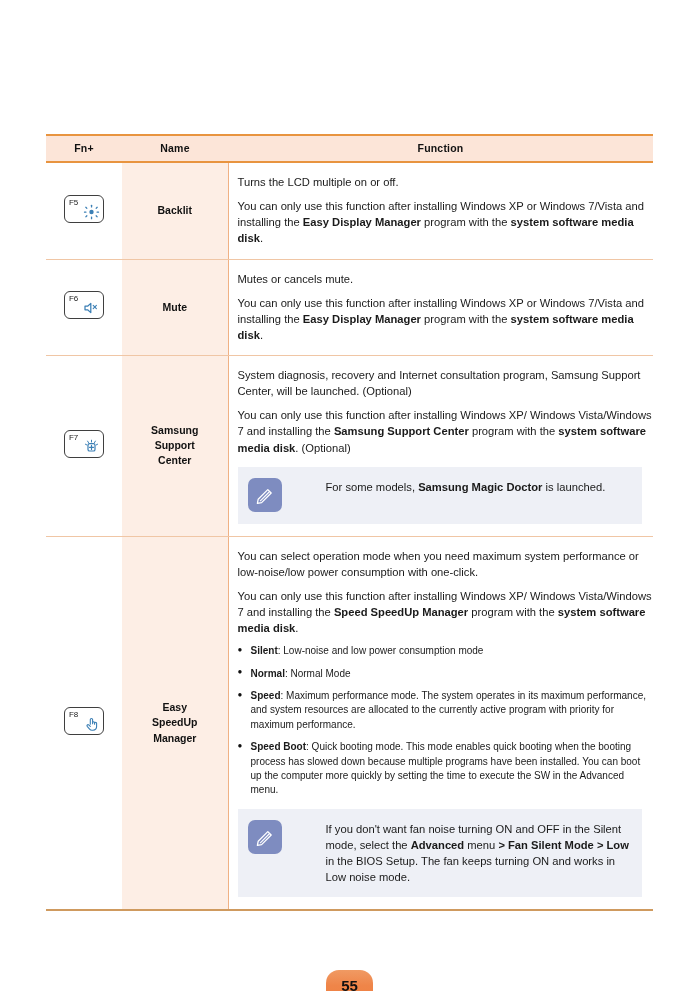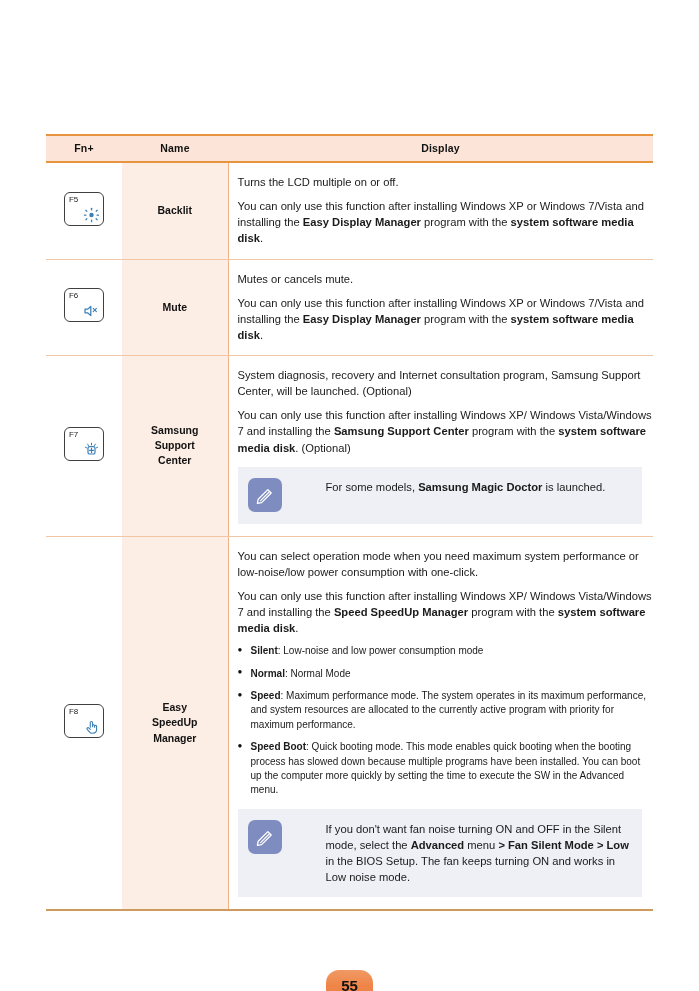--- a/index.html
+++ b/index.html
@@ -76,21 +76,21 @@
     background: #ffffff;
     padding: 11px 0 12px 9px;
     vertical-align: top;
   }
 
   
   .keycap {
     display: inline-block;
     position: relative;
     width: 40px;
-    height: 34px;
+    height: 28px;
     border: 1.4px solid #3f3f3f;
     border-radius: 6px;
     background: #fff;
   }
   .keycap .klabel {
     position: absolute;
     left: 4px; top: 2px;
     font-size: 8px;
     color: #222;
     font-family: "Liberation Sans", sans-serif;
@@ -190,21 +190,21 @@
   <table class="fn-table">
     <colgroup>
       <col class="col-fn">
         <col class="col-name">
         <col class="col-func">
     </colgroup>
     <thead>
       <tr>
         <th>Fn+</th>
         <th>Name</th>
-        <th>Display</th>
+        <th>Function</th>
       </tr>
     </thead>
     <tbody>
 
       <tr>
         <td class="cell-fn">
           <span class="keycap">
             <span class="klabel">F5</span>
             <span class="kicon">
               <svg width="17" height="16" viewBox="0 0 17 16">

